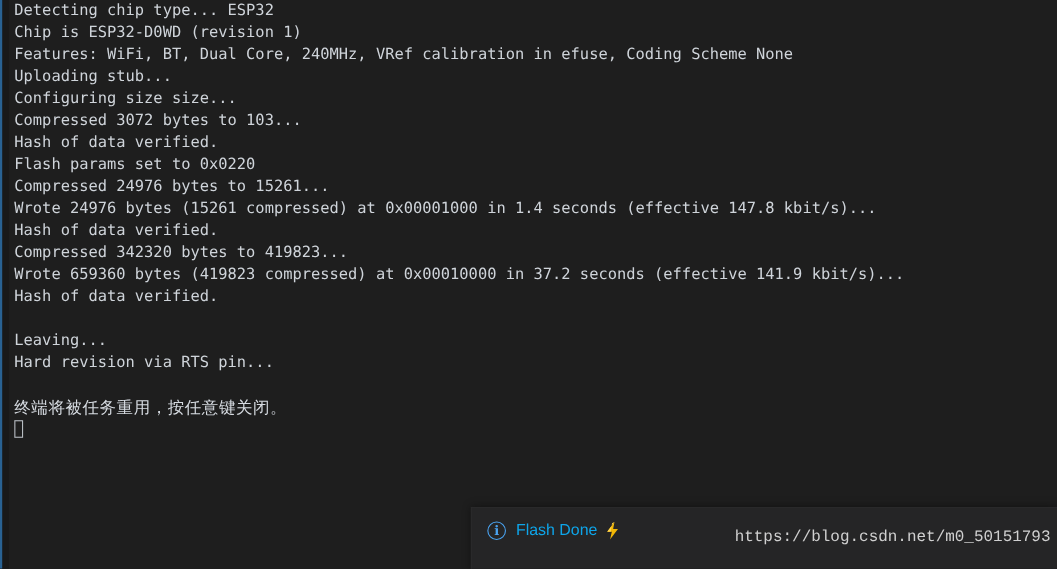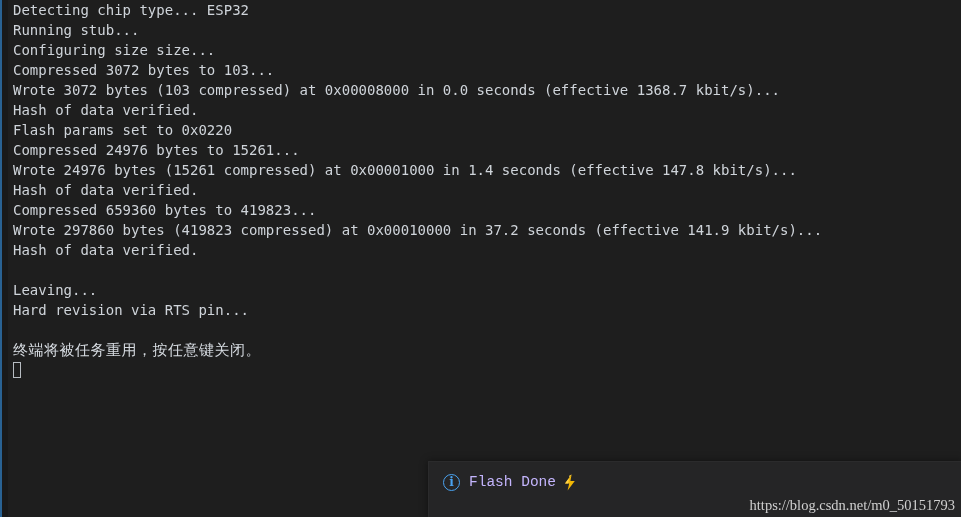--- a/index.html
+++ b/index.html
@@ -119,67 +119,68 @@
     box-sizing: border-box;
     color: #4aa3f0;
     font-family: "DejaVu Serif", "Liberation Serif", serif;
     font-size: 12px;
     line-height: 14px;
     text-align: center;
     font-weight: 700;
     margin-right: 9px;
   }
   .notification-text {
-    font-family: Liberation Mono, monospace;
+    font-family: Liberation Sans, sans-serif;
     font-size: 14.5px;
-    color: #c4b5fd;
+    color: #0ea5e9;
     line-height: 17px;
   }
   .bolt-icon {
     margin-left: 7px;
     font-size: 15px;
     line-height: 17px;
     color: #f2b705;
   }
   .bolt-icon svg { display: block; }
 
   
   .watermark {
     position: absolute;
     right: 6px;
-    bottom: 3px;
-    font-family: Liberation Serif, serif;
+    bottom: 20px;
+    font-family: Liberation Mono, monospace;
     font-size: 14.5px;
     color: #d0d0d0;
     letter-spacing: 0px;
     z-index: 30;
     white-space: nowrap;
   }
 </style>
 </head>
 <body>
 
 <div id="terminal-root">
 
   <div class="focus-accent"></div>
   <div class="gutter-stripe"></div>
 
   <div class="terminal-output">
     <div class="term-line">Detecting chip type... ESP32</div>
-    <div class="term-line">Running stub...</div>
+    <div class="term-line">Chip is ESP32-D0WD (revision 1)</div>
+    <div class="term-line">Features: WiFi, BT, Dual Core, 240MHz, VRef calibration in efuse, Coding Scheme None</div>
+    <div class="term-line">Uploading stub...</div>
     <div class="term-line">Configuring size size...</div>
     <div class="term-line">Compressed 3072 bytes to 103...</div>
-    <div class="term-line">Wrote 3072 bytes (103 compressed) at 0x00008000 in 0.0 seconds (effective 1368.7 kbit/s)...</div>
     <div class="term-line">Hash of data verified.</div>
     <div class="term-line">Flash params set to 0x0220</div>
     <div class="term-line">Compressed 24976 bytes to 15261...</div>
     <div class="term-line">Wrote 24976 bytes (15261 compressed) at 0x00001000 in 1.4 seconds (effective 147.8 kbit/s)...</div>
     <div class="term-line">Hash of data verified.</div>
-    <div class="term-line">Compressed 659360 bytes to 419823...</div>
-    <div class="term-line">Wrote 297860 bytes (419823 compressed) at 0x00010000 in 37.2 seconds (effective 141.9 kbit/s)...</div>
+    <div class="term-line">Compressed 342320 bytes to 419823...</div>
+    <div class="term-line">Wrote 659360 bytes (419823 compressed) at 0x00010000 in 37.2 seconds (effective 141.9 kbit/s)...</div>
     <div class="term-line">Hash of data verified.</div>
     <div class="term-line blank"></div>
     <div class="term-line">Leaving...</div>
     <div class="term-line">Hard revision via RTS pin...</div>
     <div class="term-line blank"></div>
     <div class="term-line cjk">终端将被任务重用，按任意键关闭。</div>
     <div class="cursor-row">
       <span class="cursor-block"></span>
     </div>
   </div>

